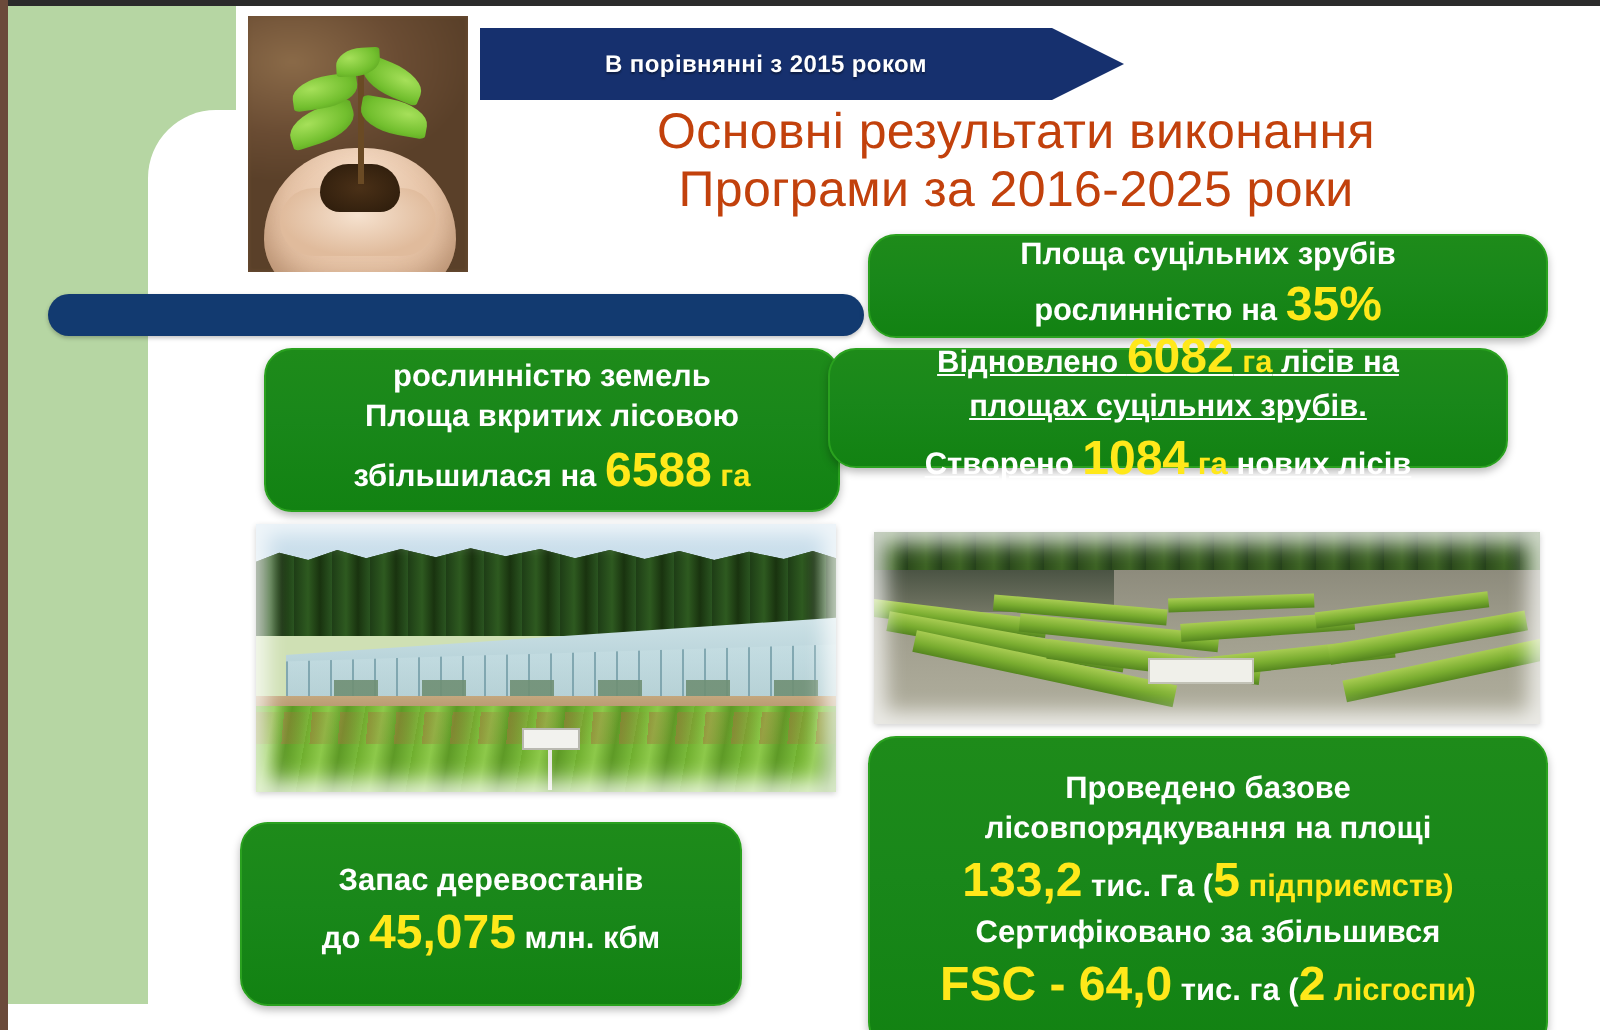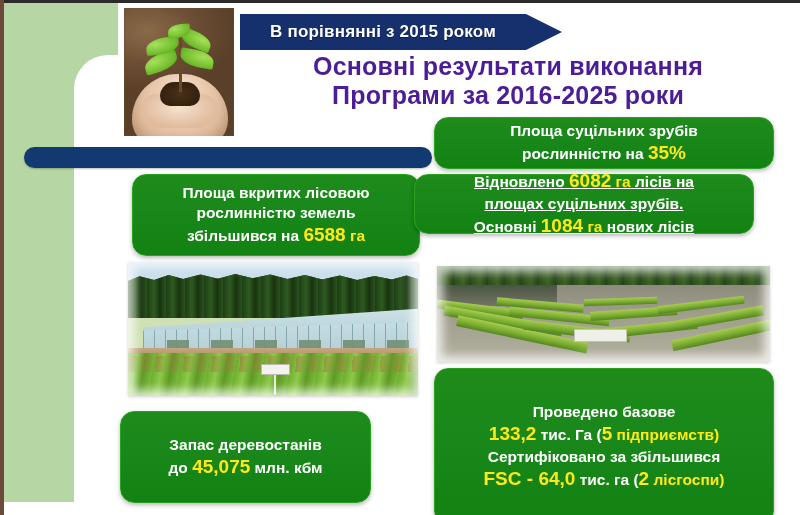--- a/index.html
+++ b/index.html
@@ -132,36 +132,36 @@
   .banner-tip {
     position: absolute;
     left: 286px; top: 0;
     width: 0; height: 0;
     border-top: 18px solid transparent;
     border-bottom: 18px solid transparent;
     border-left: 36px solid #16306e;
   }
   .banner-text {
     color: #ffffff;
-    font-size: 17px;
+    font-size: 12px;
     font-weight: bold;
     letter-spacing: .2px;
     white-space: nowrap;
     text-shadow: 0 1px 1px rgba(0,0,0,.4);
   }
 
   
   .title {
     position: absolute;
     left: 238px; top: 52px;
     width: 540px;
     text-align: center;
-    color: #4c1d95;
+    color: #c2410c;
     font-size: 25px;
-    font-weight: bold;
+    font-weight: normal;
     line-height: 1.16;
     letter-spacing: .2px;
   }
   .title div { white-space: nowrap; }
 
   
   .gbox {
     position: absolute;
     background: linear-gradient(180deg, #1e8b1a 0%, #19871a 45%, #128212 100%);
     border-radius: 14px;
@@ -181,21 +181,21 @@
 
   #box-clearcut  { left: 434px; top: 117px; width: 340px; height: 52px; font-size: 15.5px; }
   #box-forested  { left: 132px; top: 174px; width: 288px; height: 82px; font-size: 15.5px; }
   #box-restored  { left: 414px; top: 174px; width: 340px; height: 60px; font-size: 15.5px; text-decoration: underline; }
   #box-timber    { left: 120px; top: 411px; width: 251px; height: 92px; font-size: 15.5px; }
   #box-inventory { left: 434px; top: 368px; width: 340px; height: 157px; font-size: 15.5px; text-align: right; }
 
   #box-clearcut .ln { line-height: 1.22; }
   #box-inventory .ln { line-height: 1.30; }
 
-  .num-lg { font-size: 19px; }
+  .num-lg { font-size: 24px; }
 
   
   .photo {
     position: absolute;
     overflow: hidden;
     background: #cfe0b4;
     box-shadow: 0 1px 3px rgba(0,0,0,.18);
   }
   .photo::after {
     content: "";
@@ -327,39 +327,39 @@
     <div class="ln">
       <span>Площа суцільних зрубів</span>
     </div>
     <div class="ln">
       <span>рослинністю на </span><span class="hl num-lg">35%</span>
     </div>
   </div>
 
   <div class="gbox" id="box-forested">
     <div class="ln">
+      <span>рослинністю земель</span>
+    </div>
+    <div class="ln">
       <span>Площа вкритих лісовою</span>
     </div>
     <div class="ln">
-      <span>рослинністю земель</span>
-    </div>
-    <div class="ln">
-      <span>збільшився на </span><span class="hl num-lg">6588</span><span class="hl"> га</span>
+      <span>збільшилася на </span><span class="hl num-lg">6588</span><span class="hl"> га</span>
     </div>
   </div>
 
   <div class="gbox" id="box-restored">
     <div class="ln">
       <span>Відновлено </span><span class="hl num-lg">6082</span><span class="hl"> га</span><span> лісів на</span>
     </div>
     <div class="ln">
       <span>площах суцільних зрубів.</span>
     </div>
     <div class="ln">
-      <span>Основні </span><span class="hl num-lg">1084</span><span class="hl"> га</span><span> нових лісів</span>
+      <span>Створено </span><span class="hl num-lg">1084</span><span class="hl"> га</span><span> нових лісів</span>
     </div>
   </div>
 
   <div class="photo" id="photo-greenhouse">
     <div class="gh-sky"></div>
     <div class="gh-forest"></div>
     <div class="gh-house"></div>
     <div class="gh-panes"></div>
     <div class="gh-crates"></div>
     <div class="gh-path"></div>
@@ -395,20 +395,23 @@
     <div class="ln">
       <span>до </span><span class="hl num-lg">45,075</span><span> млн. кбм</span>
     </div>
   </div>
 
   <div class="gbox" id="box-inventory">
     <div class="ln">
       <span>Проведено базове</span>
     </div>
     <div class="ln">
+      <span>лісовпорядкування   на площі</span>
+    </div>
+    <div class="ln">
       <span class="hl num-lg">133,2</span><span> тис. Га  (</span><span class="hl num-lg">5</span><span class="hl"> підприємств)</span>
     </div>
     <div class="ln">
       <span>Сертифіковано за збільшився</span>
     </div>
     <div class="ln">
       <span class="hl num-lg">FSC - 64,0</span><span> тис. га (</span><span class="hl num-lg">2</span><span class="hl"> лісгоспи)</span>
     </div>
   </div>
 

